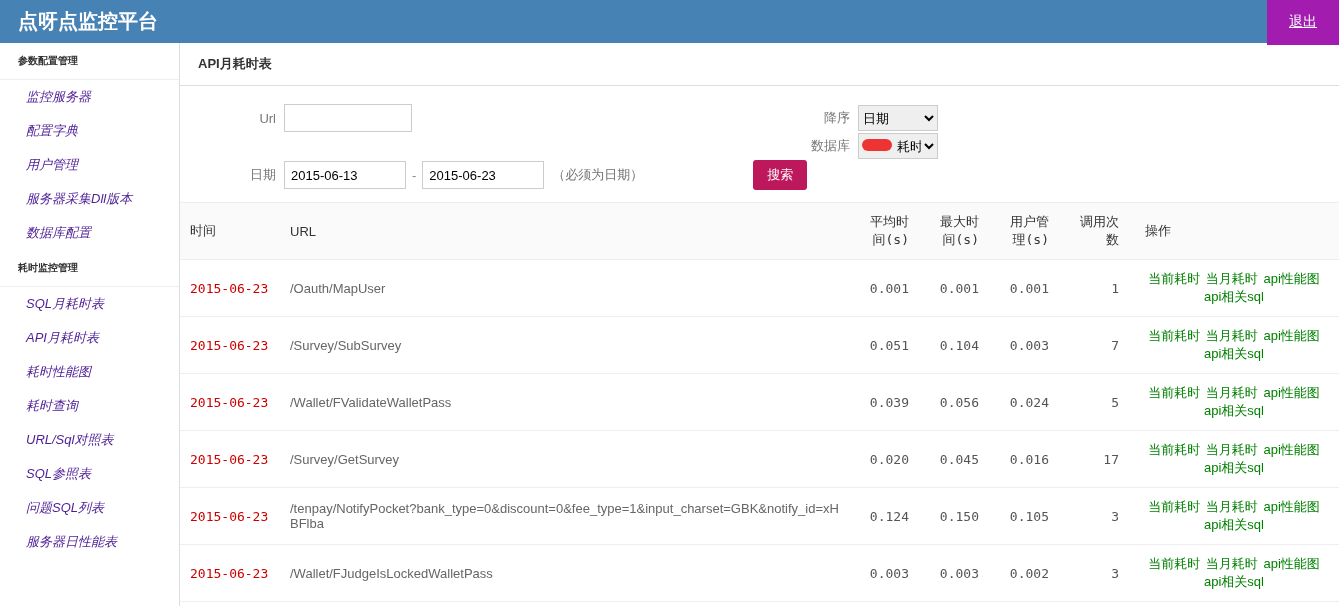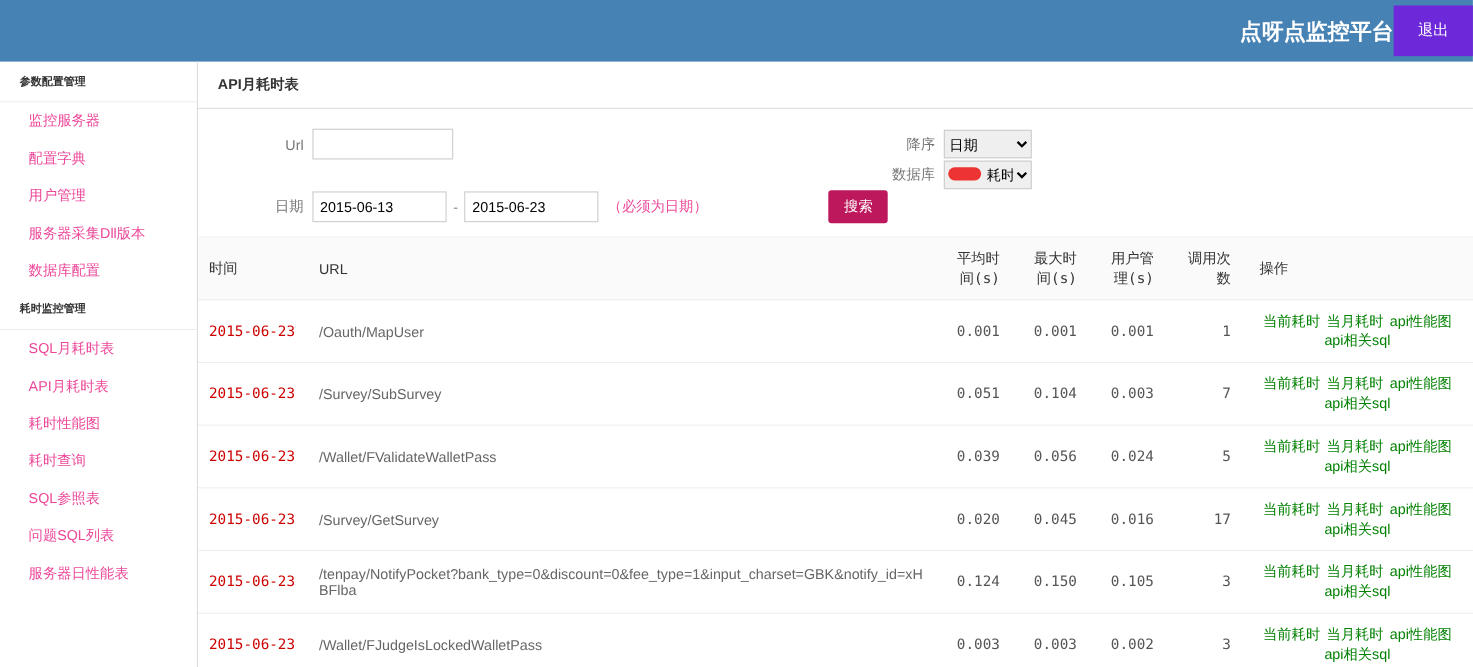--- a/index.html
+++ b/index.html
@@ -1,35 +1,35 @@
 <!DOCTYPE html>
 <html><head>
 <meta charset="utf-8">
 <style>
 * { box-sizing: border-box; margin: 0; padding: 0; }
 body { font-family: "Microsoft YaHei", Arial, sans-serif; font-size: 13px; color: #555; background: #fff; }
-.topbar { background: #4682b4; height: 56px; display: flex; align-items: center; justify-content: flex-end; }
+.topbar { background: #4682b4; height: 43px; display: flex; align-items: center; justify-content: space-between; }
 .topbar .brand { color: #fff; font-size: 20px; font-weight: bold; padding-left: 18px; }
-.topbar .logout { background: #6d28d9; color: #fff; padding: 14px 22px; cursor: pointer; font-size: 14px; }
+.topbar .logout { background: #a21caf; color: #fff; padding: 14px 22px; cursor: pointer; font-size: 14px; text-decoration: underline; }
 .container { display: flex; }
 .sidebar { width: 180px; border-right: 1px solid #ddd; min-height: 561px; }
 .nav-group-title { font-weight: bold; color: #333; padding: 11px 18px; border-bottom: 1px solid #eee; font-size: 10px; }
-.nav-item { padding: 8px 26px; color: #ec4899; cursor: pointer; font-size: 13px; }
+.nav-item { padding: 8px 26px; color: #4c1d95; cursor: pointer; font-size: 13px; font-style: italic; }
 .main { flex: 1; }
 .page-title { padding: 12px 18px; border-bottom: 1px solid #ddd; font-weight: bold; color: #333; font-size: 13px; }
 .filters { padding: 18px 18px 12px 18px; border-bottom: 1px solid #eee; }
 .filter-row { display: flex; align-items: center; margin-bottom: 14px; position: relative; }
 .filter-row .lbl { color: #777; text-align: right; width: 78px; margin-right: 8px; font-size: 13px; }
 .filter-row input[type=text] { border: 1px solid #ccc; height: 28px; padding: 2px 6px; font-family: Liberation Sans, sans-serif; font-size: 13px; }
 .filter-row select { border: 1px solid #ccc; height: 26px; width: 80px; font-size: 13px; background: #efefef; }
 .right-ctrl { position: absolute; display: flex; align-items: center; }
 .right-ctrl .rlbl { color: #777; margin-right: 8px; font-size: 13px; }
 .btn-search { background: #be185d; color: #fff; border: none; padding: 6px 14px; border-radius: 3px; margin-left: 490px; cursor: pointer; font-size: 13px; }
 .date-dash { margin: 0 6px; color: #888; }
-.note { color: #ec4899; margin-left: 8px; }
+.note { color: #737373; margin-left: 8px; }
 .db-select-wrap { position: relative; display: inline-block; }
 .db-select-wrap .red-bar { position: absolute; left: 4px; top: 6px; width: 30px; height: 12px; background: #e33; border-radius: 7px; }
 table { width: 100%; border-collapse: collapse; }
 th, td { text-align: left; padding: 10px 10px; border-bottom: 1px solid #eee; font-size: 13px; vertical-align: middle; }
 th { color: #333; font-weight: normal; background: #fafafa; }
 th.num, td.num { text-align: right; font-family: Consolas, monospace; width: 70px; }
 td.date { color: #c00; font-family: Consolas, monospace; width: 100px; }
 td.url { color: #666; word-break: break-all; }
 td.ops { text-align: center; width: 210px; }
 td.ops a { color: #008000; text-decoration: none; margin: 0 1px; cursor: pointer; }
@@ -50,20 +50,21 @@
       <div class="nav-item">监控服务器</div>
       <div class="nav-item">配置字典</div>
       <div class="nav-item">用户管理</div>
       <div class="nav-item">服务器采集Dll版本</div>
       <div class="nav-item">数据库配置</div>
       <div class="nav-group-title">耗时监控管理</div>
       <div class="nav-item">SQL月耗时表</div>
       <div class="nav-item">API月耗时表</div>
       <div class="nav-item">耗时性能图</div>
       <div class="nav-item">耗时查询</div>
+      <div class="nav-item">URL/Sql对照表</div>
       <div class="nav-item">SQL参照表</div>
       <div class="nav-item">问题SQL列表</div>
       <div class="nav-item">服务器日性能表</div>
     </div>
 
   <div class="main">
     <div class="page-title">API月耗时表</div>
 
     <div class="filters">
       <div class="filter-row">

